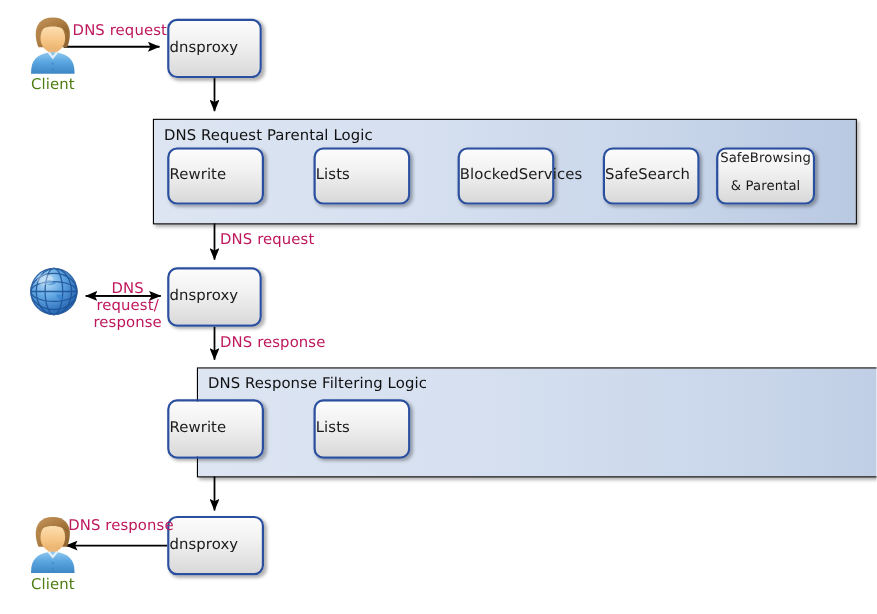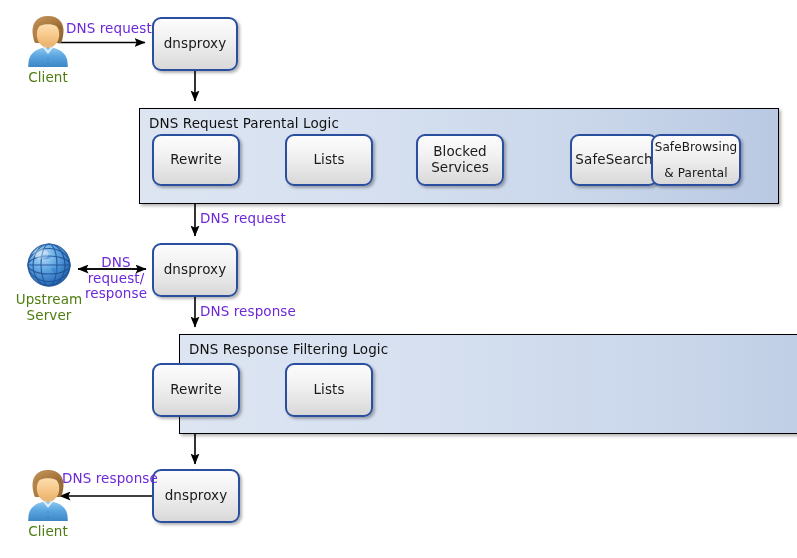--- a/index.html
+++ b/index.html
@@ -19,21 +19,21 @@
   
   .node {
     position: absolute;
     box-sizing: border-box;
     border: 2px solid #2a4f9e;
     border-radius: 9px;
     background: linear-gradient(to bottom, #fcfcfc 0%, #f2f2f2 38%, #e2e2e2 78%, #d8d8d8 100%);
     box-shadow: 2px 2px 3px rgba(0,0,0,0.30);
     display: flex;
     align-items: center;
-    justify-content: center;
+    justify-content: flex-start;
     text-align: center;
     color: #1a1a1a;
     font-size: 13.5px;
     line-height: 1.18;
     letter-spacing: 0.1px;
   }
   .node span { display: block; pointer-events: none; }
 
   
   .panel {
@@ -50,21 +50,21 @@
     font-size: 13.5px;
     color: #111111;
     white-space: nowrap;
     letter-spacing: 0.1px;
   }
 
   
   .elabel {
     position: absolute;
     font-size: 13.5px;
-    color: #6d28d9;
+    color: #be185d;
     white-space: nowrap;
     line-height: 1.16;
     letter-spacing: 0.1px;
   }
   .elabel.multi { white-space: normal; text-align: center; }
 
   
   .caption {
     position: absolute;
     font-size: 13.5px;
@@ -132,26 +132,26 @@
   </div>
 
   <div class="node" style="left:152px; top:134px; width:88px; height:52px;">
     <span>Rewrite</span>
   </div>
 
   <div class="node" style="left:285px; top:134px; width:88px; height:52px;">
     <span>Lists</span>
   </div>
 
-  <div class="node" style="left:416px; top:134px; width:88px; height:52px; flex-direction:column;">
+  <div class="node" style="left:416px; top:134px; width:88px; height:52px; flex-direction:row;">
     <span>Blocked</span>
     <span>Services</span>
   </div>
 
-  <div class="node" style="left:548px; top:134px; width:88px; height:52px;margin-left:22px;">
+  <div class="node" style="left:548px; top:134px; width:88px; height:52px;">
     <span>SafeSearch</span>
   </div>
 
   <div class="node" style="left:651px; top:134px; width:90px; height:52px; flex-direction:column; font-size:12px;gap:12px;">
     <span>SafeBrowsing</span>
     <span>&amp; Parental</span>
   </div>
 
   <div class="panel" style="left:139px; top:334px; width:704px; height:100px;margin-left:40px;">
     <div class="panel-title">DNS Response Filtering Logic</div>
@@ -233,24 +233,20 @@
         <ellipse cx="25" cy="25" rx="21" ry="9"></ellipse>
         <ellipse cx="25" cy="25" rx="21" ry="16.5"></ellipse>
       </g>
 
       <path d="M16 16 C20 13.5 25 14.5 27 17.5 C24.5 19.5 19 20 16 18 Z" fill="#2f7fd0" opacity="0.55"></path>
       <path d="M27 28 C31 27 34.5 29 35 32.5 C31.5 34 28 32 27 28 Z" fill="#2f7fd0" opacity="0.55"></path>
 
       <ellipse cx="17" cy="14" rx="7.5" ry="5" fill="#ffffff" opacity="0.30"></ellipse>
     </svg>
   </div>
-  <div class="caption" style="left:4px; top:292px; width:90px;">
-    <div>Upstream</div>
-    <div>Server</div>
-  </div>
 
   <div class="icon-wrap" style="left:22px; top:468px; width:52px; height:54px;">
     <svg width="52" height="54" viewBox="0 0 52 54" xmlns="http://www.w3.org/2000/svg">
       <path d="M26 2 C15 2 10 9 10.5 18 C10.8 23 12 27 13 29 L39 29 C40 27 41.2 23 41.5 18 C42 9 37 2 26 2 Z" fill="url(#hairG)"></path>
       <ellipse cx="26" cy="20.5" rx="11.2" ry="13.2" fill="url(#faceG)"></ellipse>
       <path d="M26 3.5 C17 3.5 12.4 9 12.2 16.5 C15 12.5 19.5 10.2 26 10.2 C32.5 10.2 37 12.5 39.8 16.5 C39.6 9 35 3.5 26 3.5 Z" fill="url(#hairG)"></path>
       <path d="M21.5 30 L30.5 30 L30.5 35 L21.5 35 Z" fill="#eab778"></path>
       <path d="M26 33.5 C16.5 33.5 7.5 38 6.5 48 L6.2 53 L45.8 53 L45.5 48 C44.5 38 35.5 33.5 26 33.5 Z" fill="url(#shirtG)"></path>
       <path d="M21 33.8 L26 40 L31 33.8 L29 32.8 L26 36.6 L23 32.8 Z" fill="#eef6fc" opacity="0.85"></path>
       <circle cx="26" cy="44" r="0.85" fill="#3d86c6"></circle>

